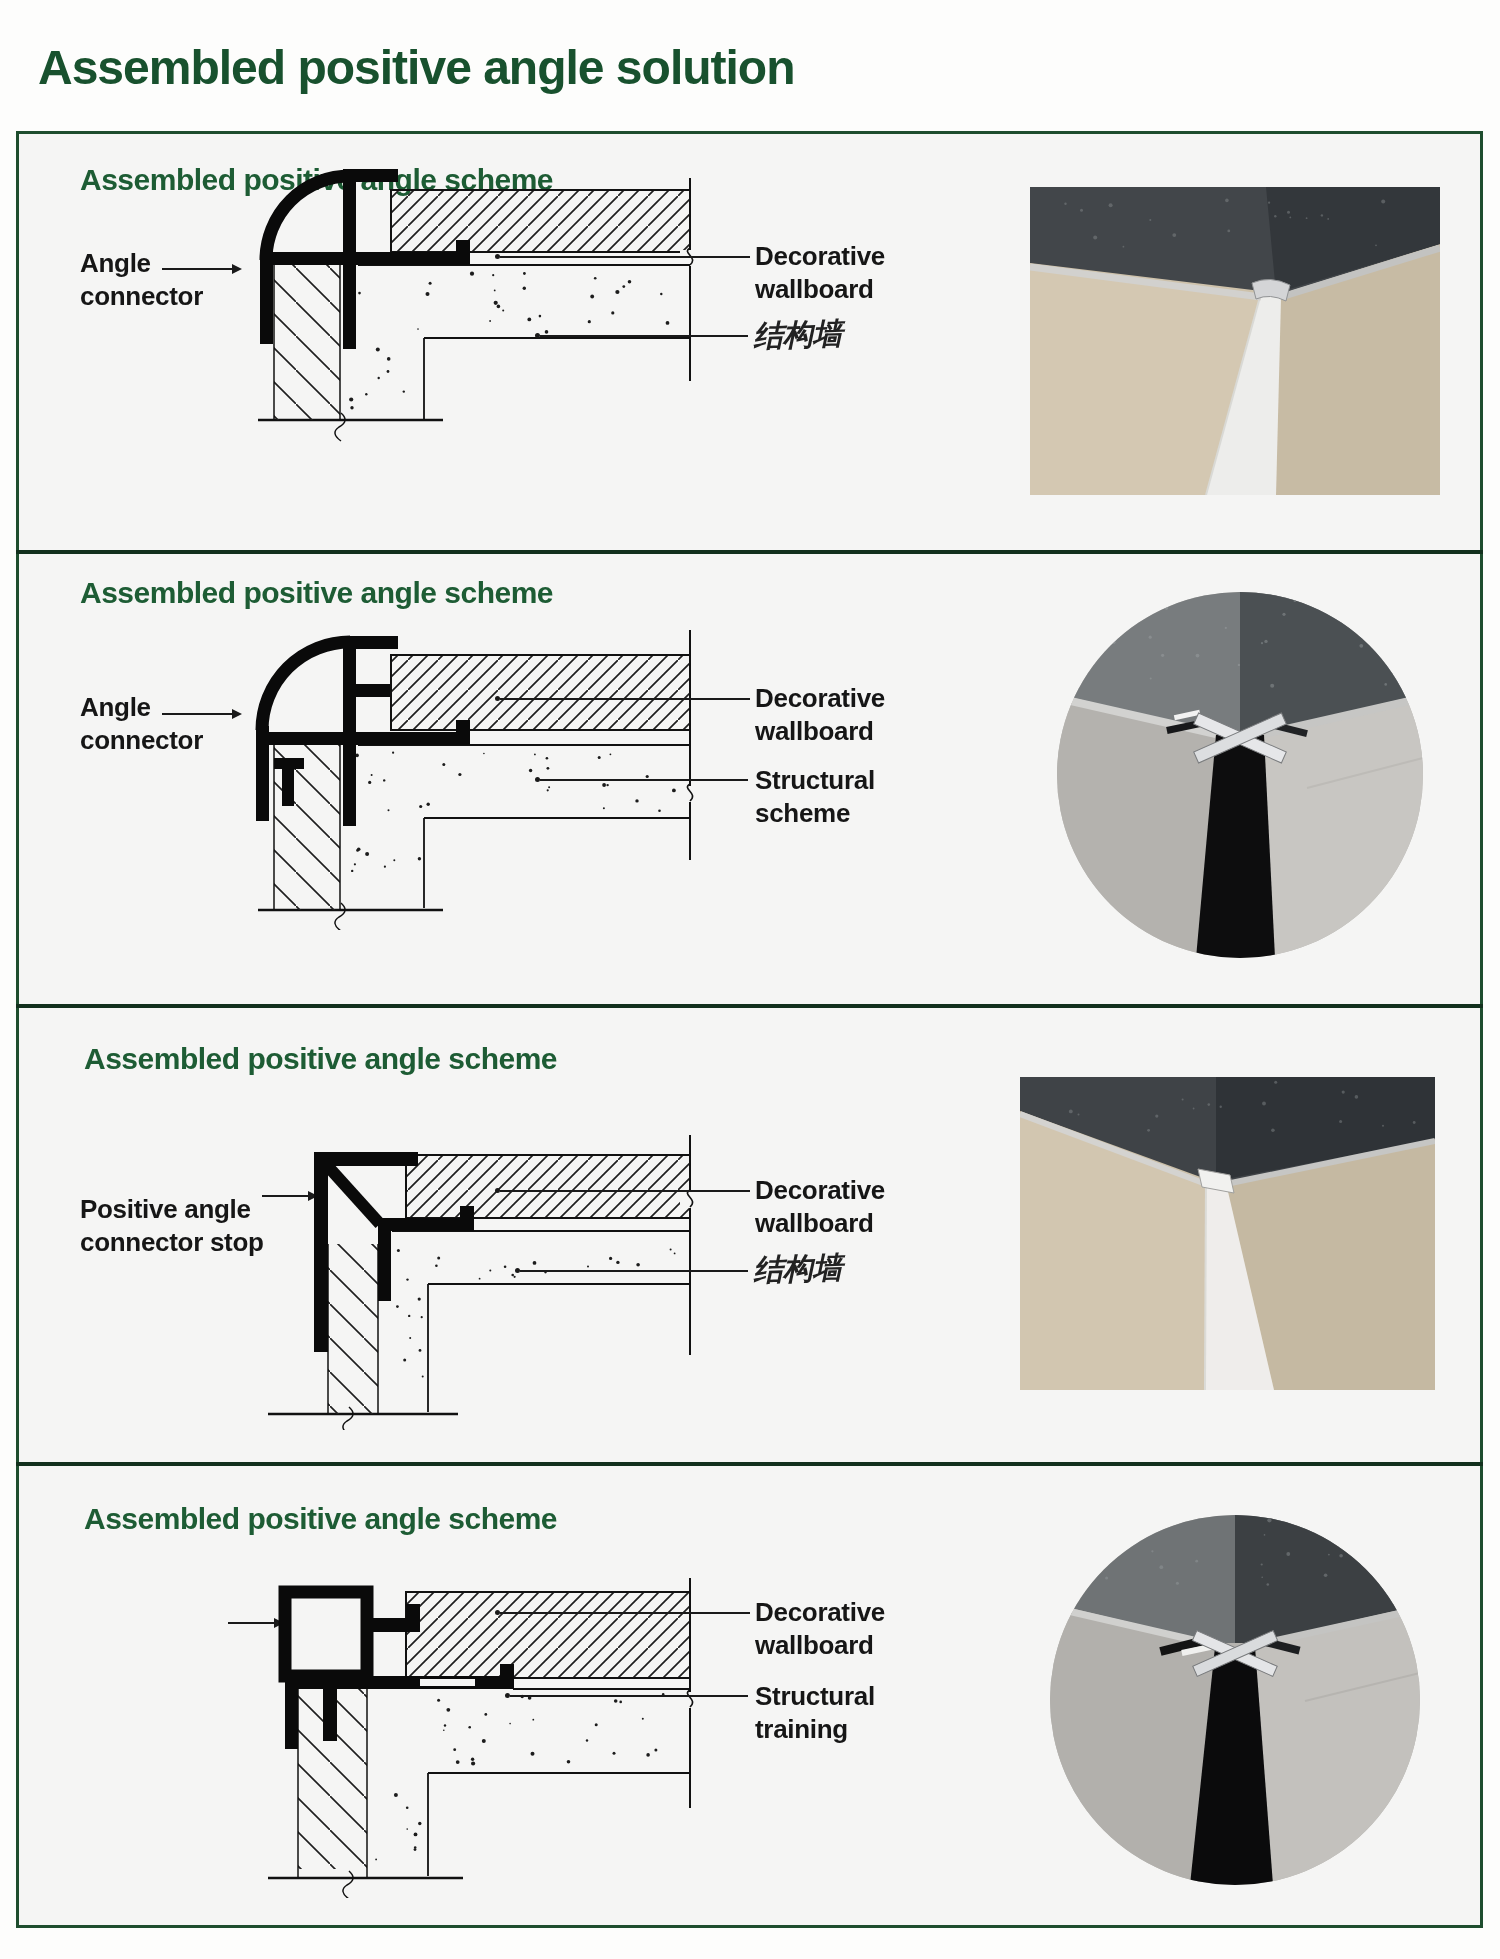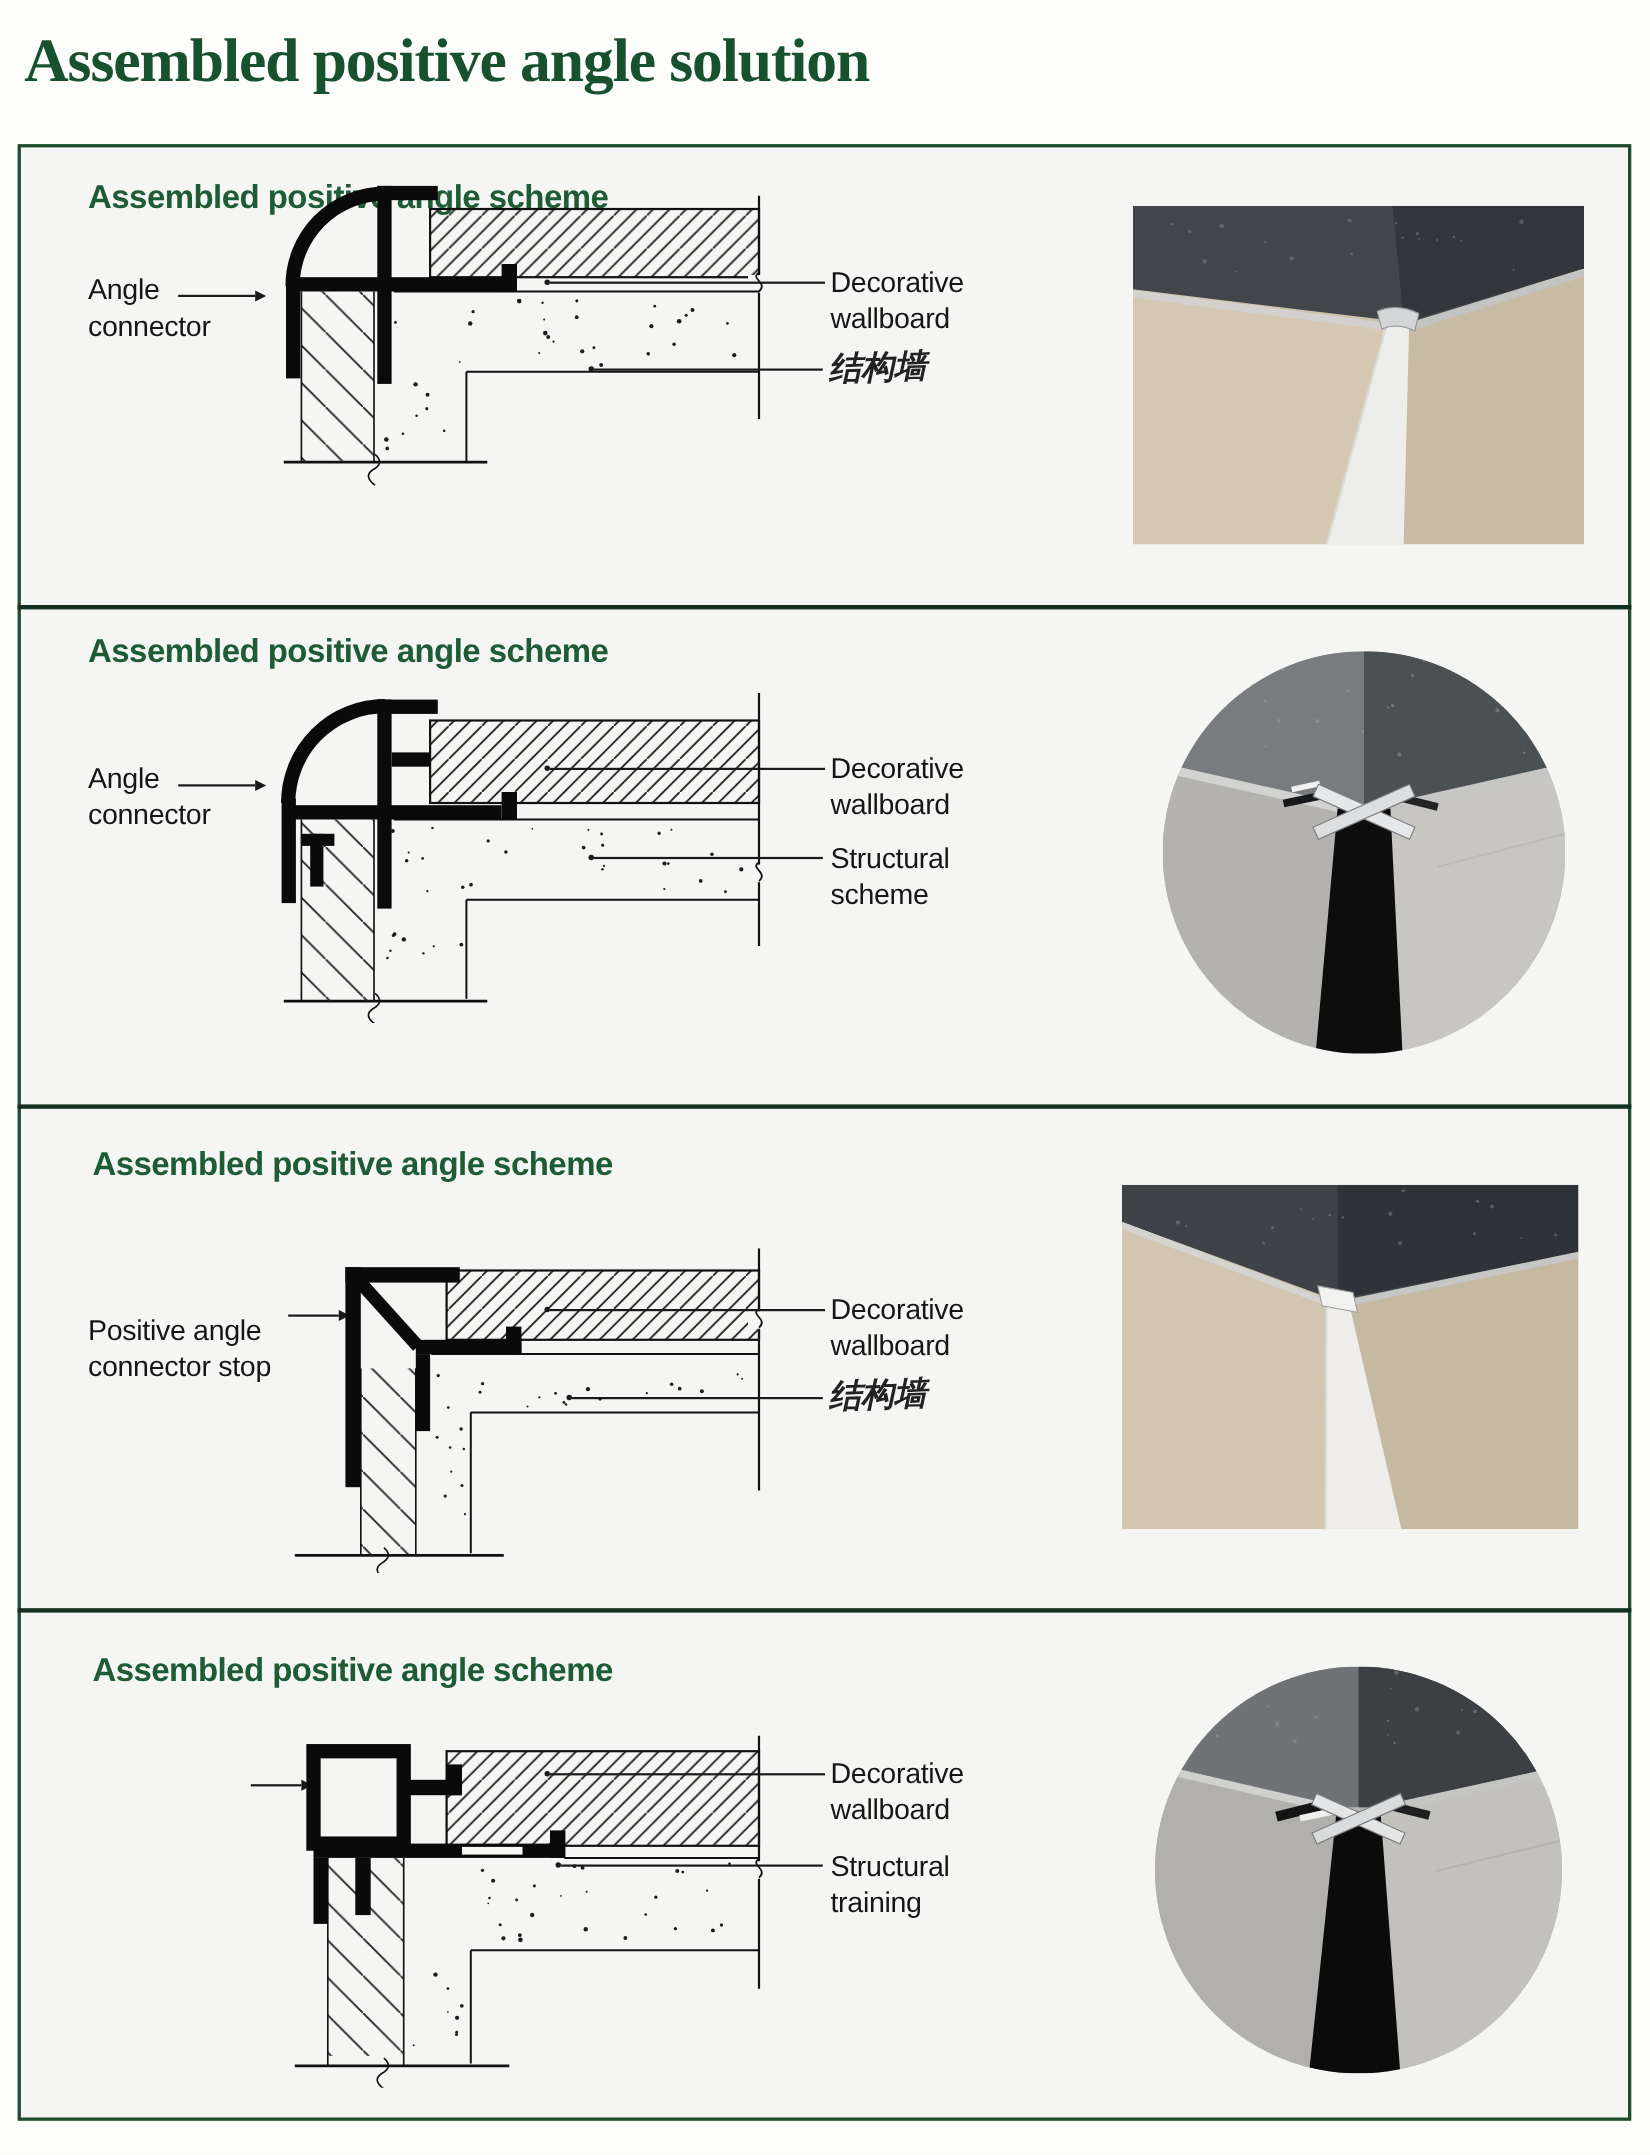--- a/index.html
+++ b/index.html
@@ -4,40 +4,39 @@
 <style>
   html,body{margin:0;padding:0;}
   body{
     width:1500px;height:1959px;position:relative;
     background:#fdfdfc;
     font-family:"Liberation Sans","DejaVu Sans",sans-serif;
     color:#191919;overflow:hidden;
   }
   .abs{position:absolute;}
   .page-title{
-    position:absolute;left:22px;top:24px;margin:0;
-    font-size:56px;font-weight:700;letter-spacing:-1px;
+    position:absolute;left:22px;top:24px;margin:16px;
+    font-size:48px;font-weight:700;letter-spacing:-1px;
     color:#18512e;
-    font-family:Liberation Serif, serif;
   }
   .solution-box{
     position:absolute;left:16px;top:131px;width:1461px;height:1791px;
     border:3px solid #1e4d2e;background:#f5f5f4;
   }
   .divider{
     position:absolute;left:16px;width:1467px;height:4px;background:#12301d;
   }
   .panel{position:absolute;left:0;width:1500px;}
   .panel-title{
     position:absolute;margin:0;
     font-size:30px;font-weight:700;letter-spacing:-0.5px;
     color:#1d5c34;white-space:nowrap;
   }
   .lbl{
-    position:absolute;font-size:26px;font-weight:400;line-height:33px;
+    position:absolute;font-size:26px;font-weight:700;line-height:33px;
     letter-spacing:-0.3px;color:#161616;white-space:nowrap;
   }
   .lbl span{display:block;}
   .zh{
     font-family:"DejaVu Serif","DejaVu Sans",serif;
     font-style:italic;font-weight:700;font-size:30px;
     transform:rotate(-2deg);color:#222;
   }
   .leader{position:absolute;height:2px;background:#1a1a1a;}
   .arrow-r{

